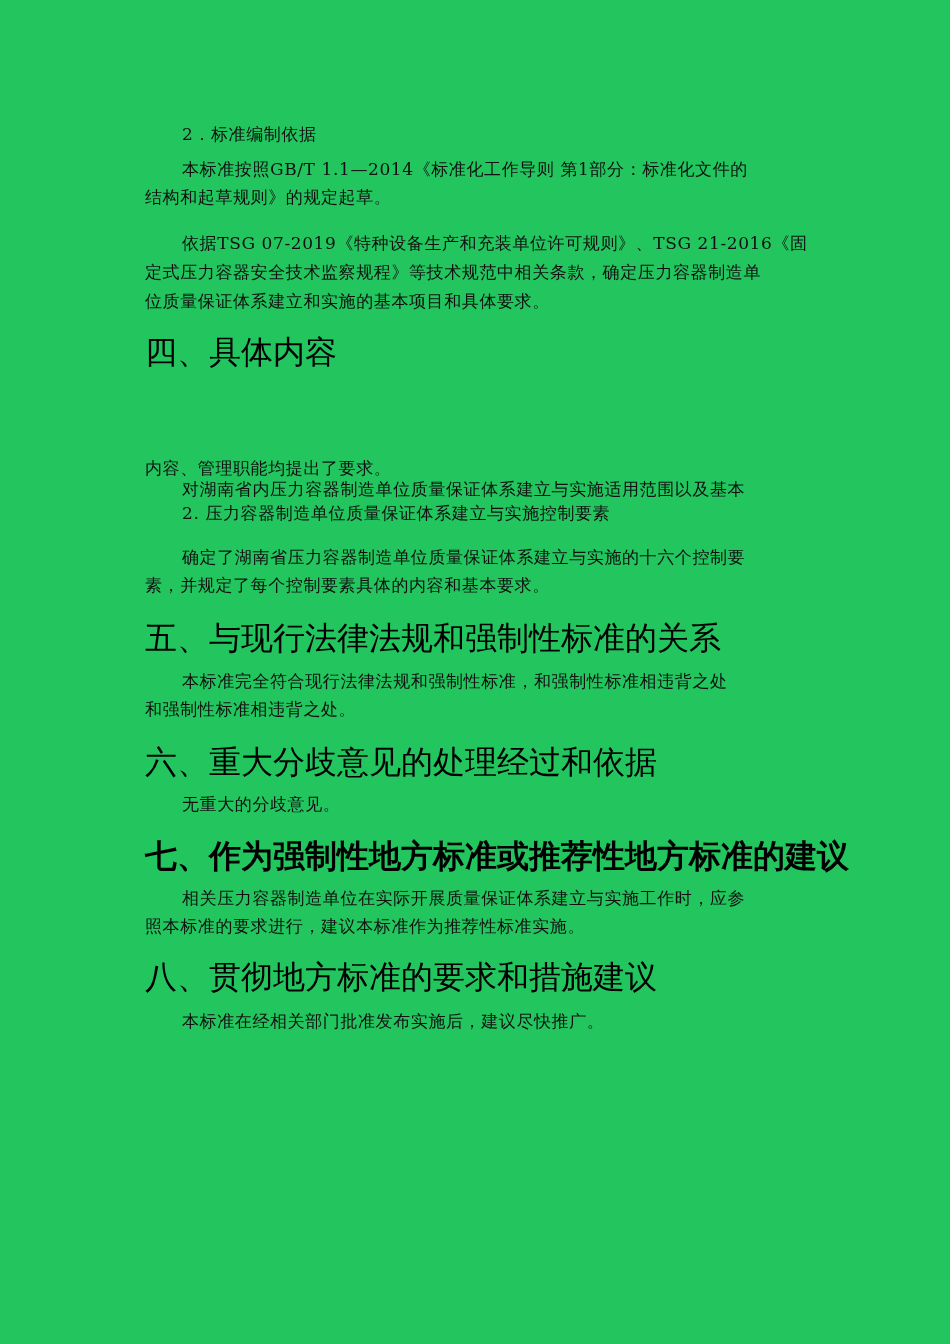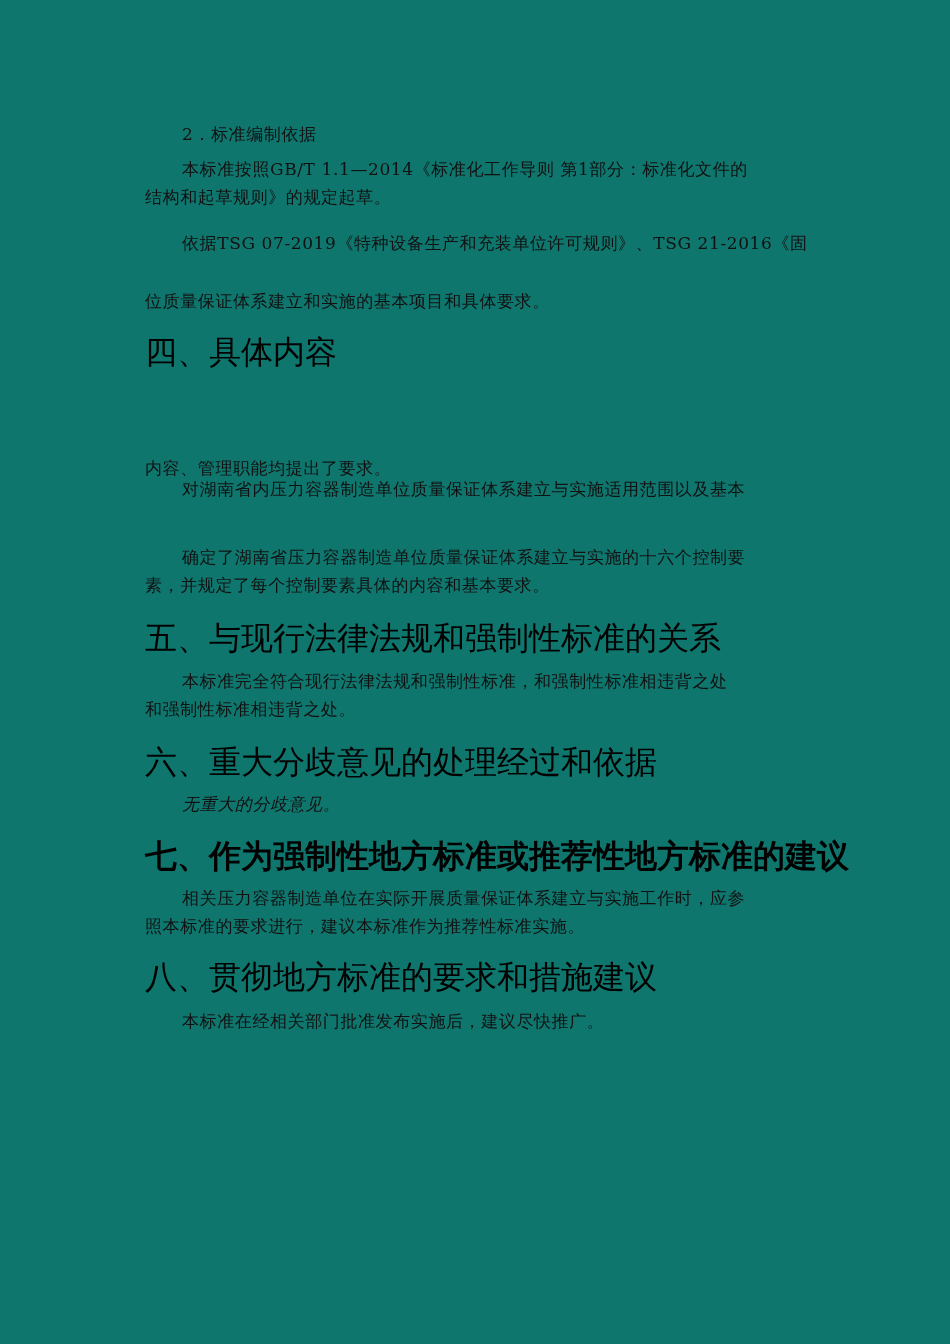--- a/index.html
+++ b/index.html
@@ -1,45 +1,47 @@
 <!DOCTYPE html>
 <html><head>
   <meta charset="utf-8">
   <style>
     html, body { margin: 0; padding: 0; background: #ffffff; }
     body { width: 950px; height: 1344px; position: relative; overflow: hidden;
            font-family: "DejaVu Serif", "Liberation Serif", serif; color: #111; }
-    .page { position: absolute; left: 0; top: 0; width: 950px; height: 1344px; background: #0f766e; }
+    .page { position: absolute; left: 0; top: 0; width: 950px; height: 1344px; background: #22c55e; }
     .line { position: absolute; left: 145px; font-size: 17px; line-height: 20px; white-space: nowrap; letter-spacing: 0.6px; }
     .indent { left: 182px; }
     .heading { position: absolute; left: 145px; font-family: "DejaVu Sans", "Liberation Sans", sans-serif; font-size: 32px; line-height: 28px; white-space: nowrap; color: #000; }
   </style>
 </head>
 <body>
 
 <div class="page">
 
   <div class="line indent" style="top:124px;">2．标准编制依据</div>
   <div class="line indent" style="top:159px;">本标准按照GB/T 1.1—2014《标准化工作导则  第1部分：标准化文件的</div>
   <div class="line" style="top:187px;">结构和起草规则》的规定起草。</div>
   <div class="line indent" style="top:233px;">依据TSG 07-2019《特种设备生产和充装单位许可规则》、TSG 21-2016《固</div>
+  <div class="line" style="top:262px;">定式压力容器安全技术监察规程》等技术规范中相关条款，确定压力容器制造单</div>
   <div class="line" style="top:291px;">位质量保证体系建立和实施的基本项目和具体要求。</div>
 
   <div class="heading" style="top:338px;">四、具体内容</div>
   <div class="line indent" style="top:444px;margin-top:35px;">对湖南省内压力容器制造单位质量保证体系建立与实施适用范围以及基本</div>
   <div class="line" style="top:458px;">内容、管理职能均提出了要求。</div>
+  <div class="line indent" style="top:503px;">2.  压力容器制造单位质量保证体系建立与实施控制要素</div>
   <div class="line indent" style="top:547px;">确定了湖南省压力容器制造单位质量保证体系建立与实施的十六个控制要</div>
   <div class="line" style="top:575px;">素，并规定了每个控制要素具体的内容和基本要求。</div>
 
   <div class="heading" style="top:624px;">五、与现行法律法规和强制性标准的关系</div>
   <div class="line indent" style="top:671px;">本标准完全符合现行法律法规和强制性标准，和强制性标准相违背之处</div>
   <div class="line" style="top:699px;">和强制性标准相违背之处。</div>
 
   <div class="heading" style="top:748px;">六、重大分歧意见的处理经过和依据</div>
-  <div class="line indent" style="top:794px;font-style:italic;">无重大的分歧意见。</div>
+  <div class="line indent" style="top:794px;">无重大的分歧意见。</div>
 
   <div class="heading" style="top:842px;font-weight:bold;">七、作为强制性地方标准或推荐性地方标准的建议</div>
   <div class="line indent" style="top:888px;">相关压力容器制造单位在实际开展质量保证体系建立与实施工作时，应参</div>
   <div class="line" style="top:916px;">照本标准的要求进行，建议本标准作为推荐性标准实施。</div>
 
   <div class="heading" style="top:963px;">八、贯彻地方标准的要求和措施建议</div>
   <div class="line indent" style="top:1011px;">本标准在经相关部门批准发布实施后，建议尽快推广。</div>
 
 </div>
 

